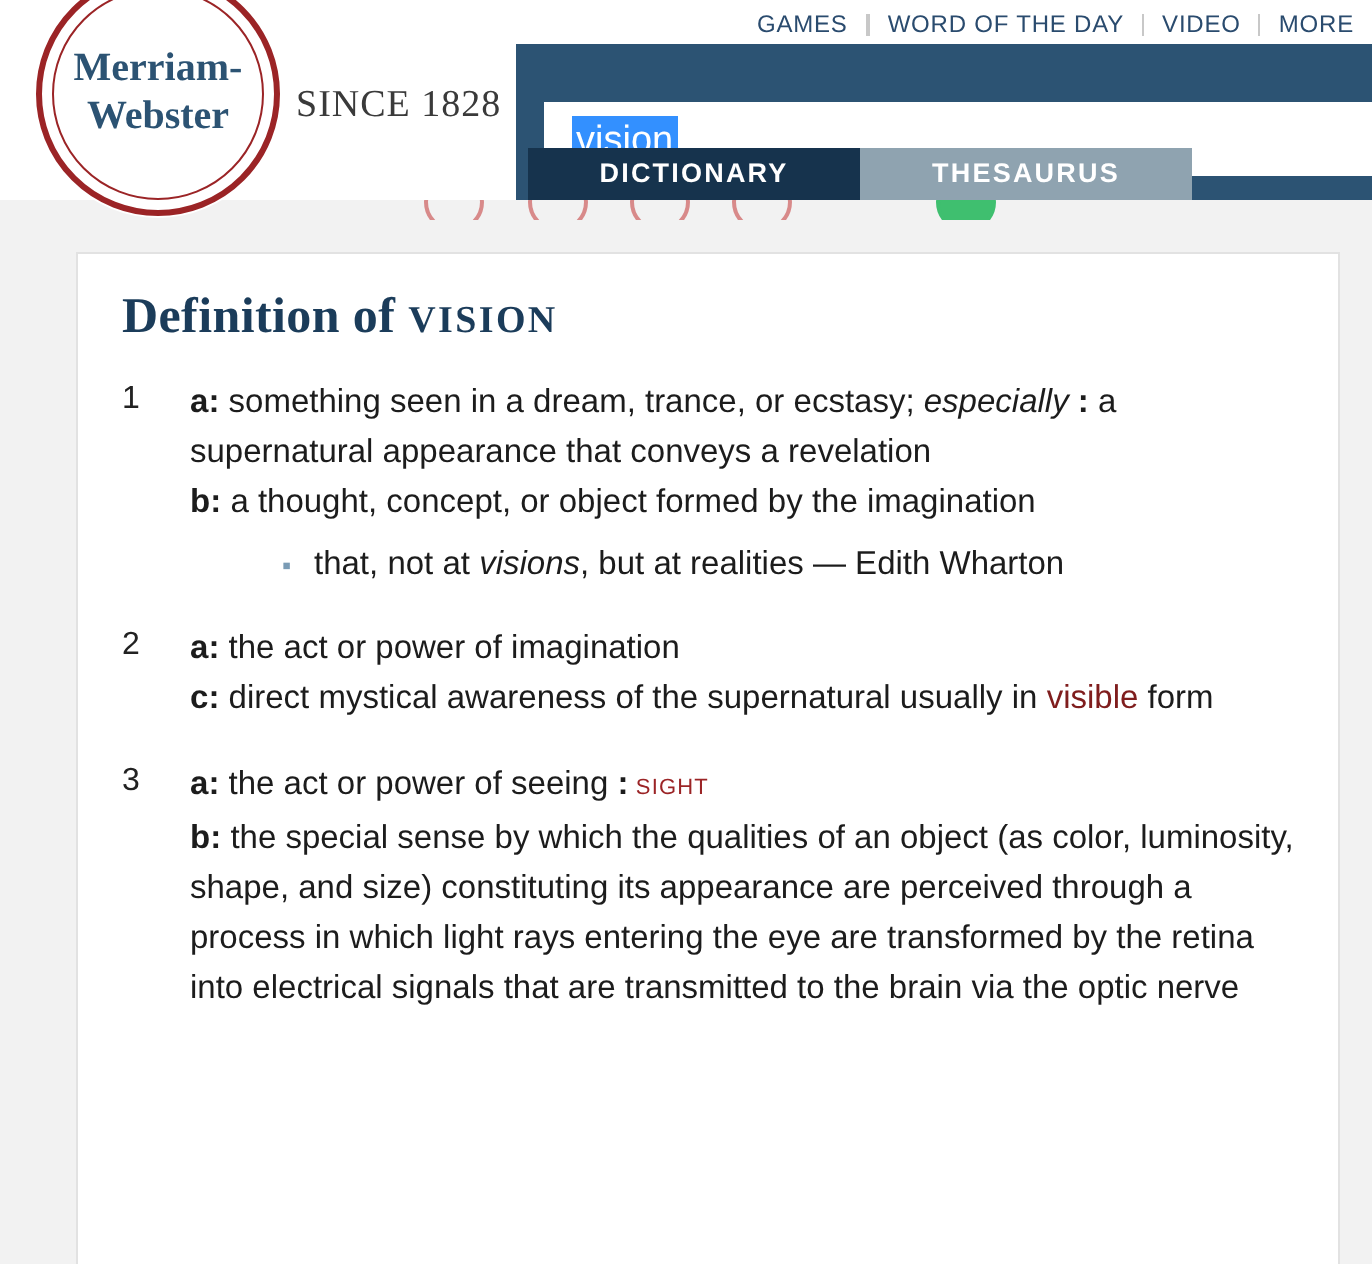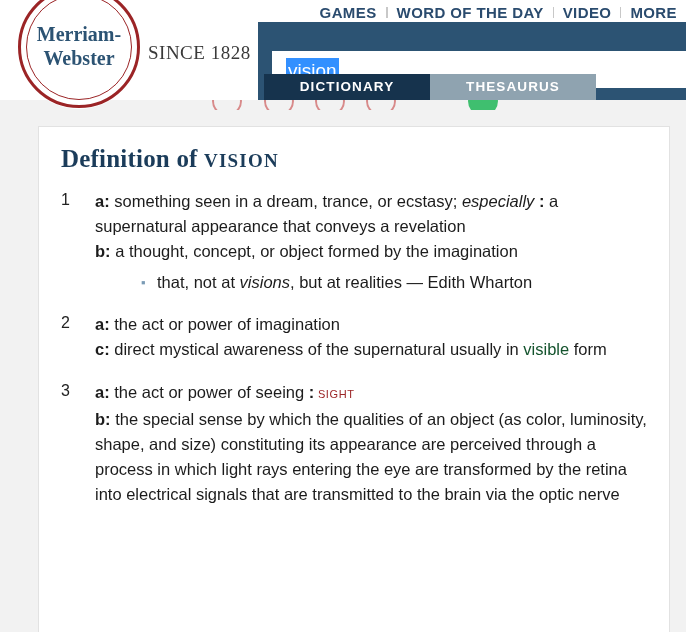--- a/index.html
+++ b/index.html
@@ -26,24 +26,24 @@
     height: 22px;
     background: #ffffff;
     display: flex;
     align-items: center;
     justify-content: flex-end;
     padding-right: 0px;
   }
   .topnav-inner {
     display: flex;
     align-items: center;
-    font-size: 15px;
+    font-size: 12px;
     letter-spacing: 0.4px;
     color: #2a4b6e;
-    font-weight: bold;
+    font-weight: normal;
     padding-top: 2px;
     justify-content: center;
   }
   .topnav-item {
     padding: 0 9px;
     white-space: nowrap;
     color: #2a4b6e;
     text-decoration: none;
   }
   .topnav-sep {
@@ -235,21 +235,21 @@
   }
   .sense-body {
     flex: 1;
     font-size: 16.5px;
     line-height: 25px;
     color: #1c1c1c;
   }
   .sense-body .lbl { font-weight: bold; }
   .sense-body .colon { font-weight: bold; }
   .sense-body em, .sense-body .ital { }
-  .link { color: #14532d; }
+  .link { color: #7f1d1d; }
   .sight {
     font-size: 11px;
     letter-spacing: 0.6px;
     color: #9b2426;
     font-variant: small-caps;
   }
   .quote {
     margin: 6px 0 0 46px;
     font-size: 16.5px;
     line-height: 24px;

